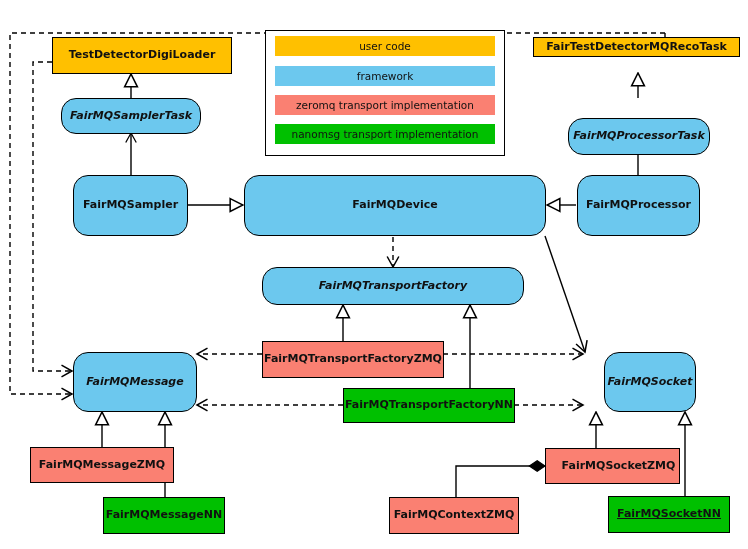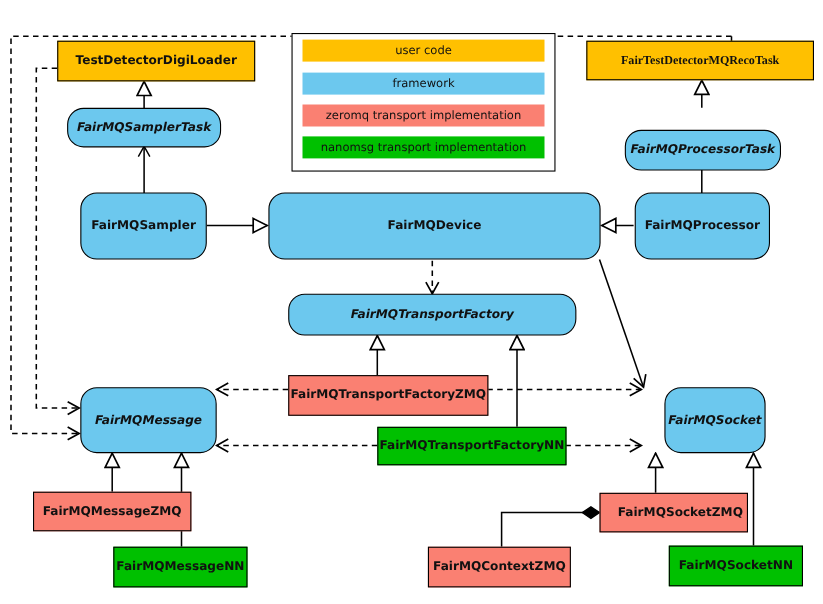--- a/index.html
+++ b/index.html
@@ -120,21 +120,21 @@
   </div>
 
   <div class="node framework" style="left:577px;top:175px;width:123px;height:61px;">
     <span>FairMQProcessor</span>
   </div>
 
   <div class="node framework abstract" style="left:568px;top:98px;width:142px;height:37px;margin-top:20px;">
     <span>FairMQProcessorTask</span>
   </div>
 
-  <div class="node user" style="left:533px;top:37px;width:207px;height:36px;font-family:Liberation Serif, serif;">
+  <div class="node user" style="left:533px;top:37px;width:207px;height:20px;">
     <span>FairTestDetectorMQRecoTask</span>
   </div>
 
   <div class="node framework abstract" style="left:262px;top:267px;width:262px;height:38px;">
     <span>FairMQTransportFactory</span>
   </div>
 
   <div class="node zmq" style="left:262px;top:341px;width:182px;height:37px;">
     <span>FairMQTransportFactoryZMQ</span>
   </div>
@@ -156,21 +156,21 @@
   </div>
 
   <div class="node framework abstract" style="left:604px;top:352px;width:92px;height:60px;">
     <span>FairMQSocket</span>
   </div>
 
   <div class="node zmq" style="left:545px;top:448px;width:135px;height:36px;padding-left:16px;">
     <span>FairMQSocketZMQ</span>
   </div>
 
-  <div class="node nn" style="left:608px;top:496px;width:122px;height:37px;">
+  <div class="node nn" style="left:608px;top:496px;width:122px;height:37px;text-decoration:underline;">
     <span>FairMQSocketNN</span>
   </div>
 
   <div class="node zmq" style="left:389px;top:497px;width:130px;height:37px;">
     <span>FairMQContextZMQ</span>
   </div>
 
 </div>
 
 </body></html>

